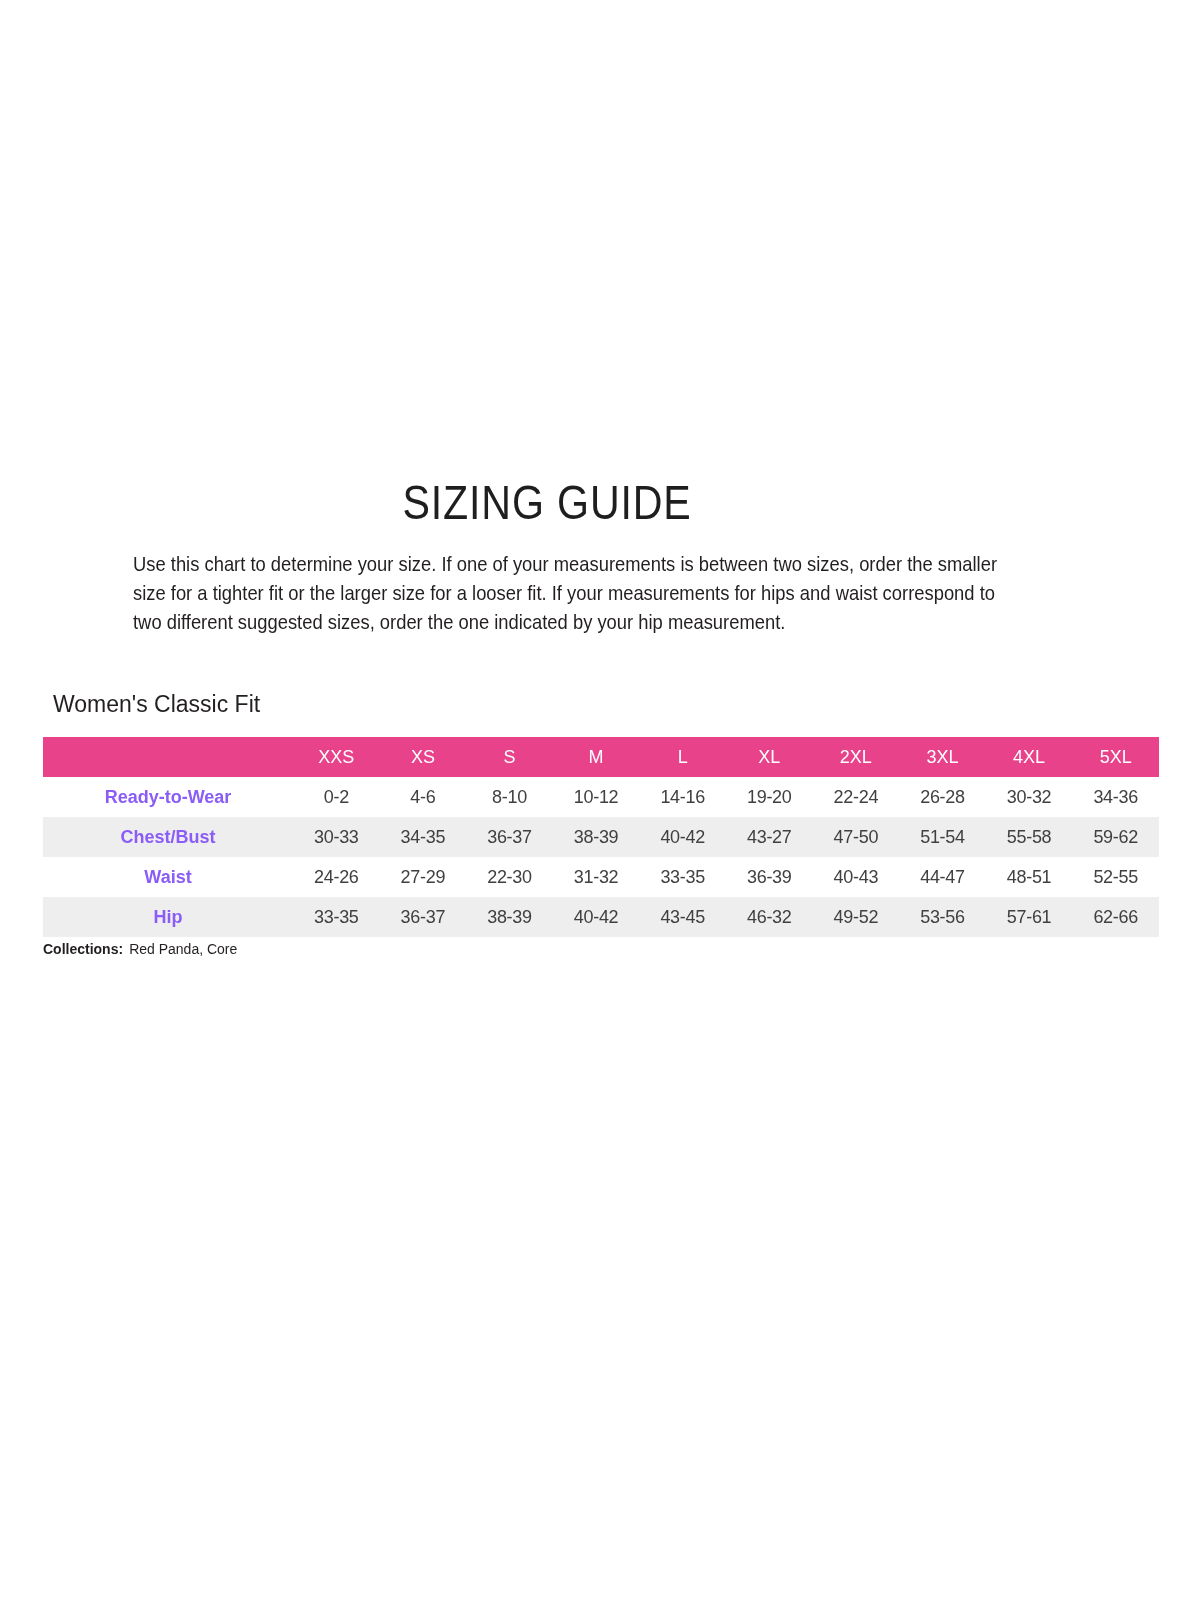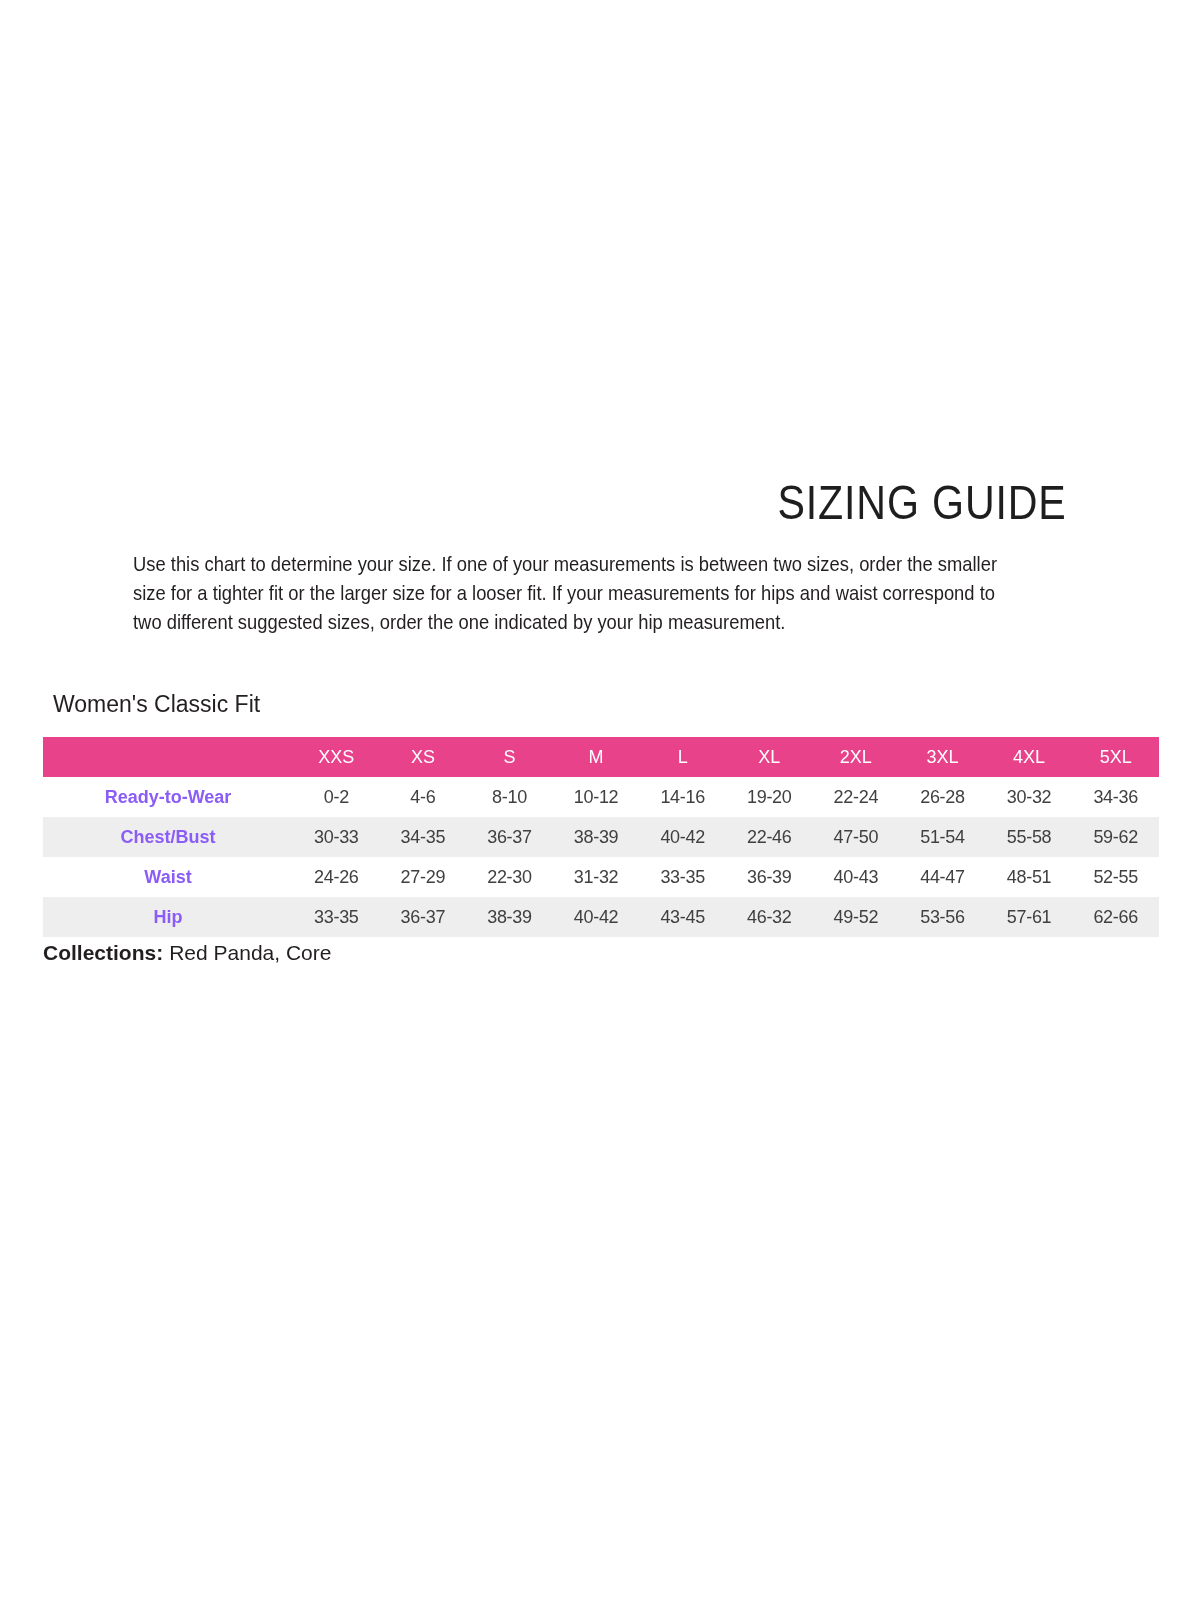--- a/index.html
+++ b/index.html
@@ -14,21 +14,21 @@
     height: 1600px;
     background: #ffffff;
     overflow: hidden;
   }
   
   .title-wrap {
     position: absolute;
     top: 474px;
     left: 0;
     width: 1094px;
-    text-align: right;
+    text-align: center;
   }
   .title {
     display: inline-block;
     font-size: 49px;
     font-weight: 400;
     letter-spacing: 1px;
     color: #1e1e1e;
     transform: scaleX(0.84);
     transform-origin: center;
     white-space: nowrap;
@@ -90,21 +90,21 @@
     font-weight: 400;
     color: #404040;
     letter-spacing: -0.3px;
   }
   .size-table tbody tr.alt { background: #eeeeee; }
   
   .collections {
     position: absolute;
     top: 941px;
     left: 43px;
-    font-size: 21px;
+    font-size: 14px;
     white-space: nowrap;
   }
   .collections .lbl { font-weight: 700; }
   .collections .val { font-weight: 400; margin-left: 6px; }
 </style>
 </head>
 <body>
 
 <div class="page">
 
@@ -163,21 +163,21 @@
         <td>30-32</td>
         <td>34-36</td>
       </tr>
       <tr class="alt">
         <th>Chest/Bust</th>
         <td>30-33</td>
         <td>34-35</td>
         <td>36-37</td>
         <td>38-39</td>
         <td>40-42</td>
-        <td>22-46</td>
+        <td>43-27</td>
         <td>47-50</td>
         <td>51-54</td>
         <td>55-58</td>
         <td>59-62</td>
       </tr>
       <tr>
         <th>Waist</th>
         <td>24-26</td>
         <td>27-29</td>
         <td>22-30</td>

